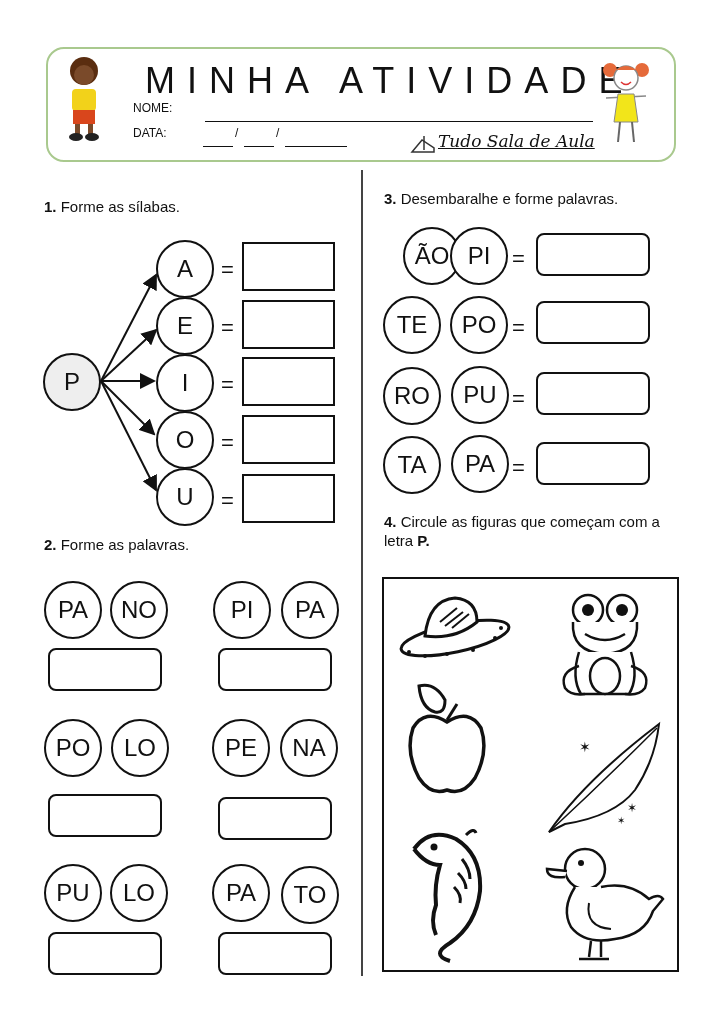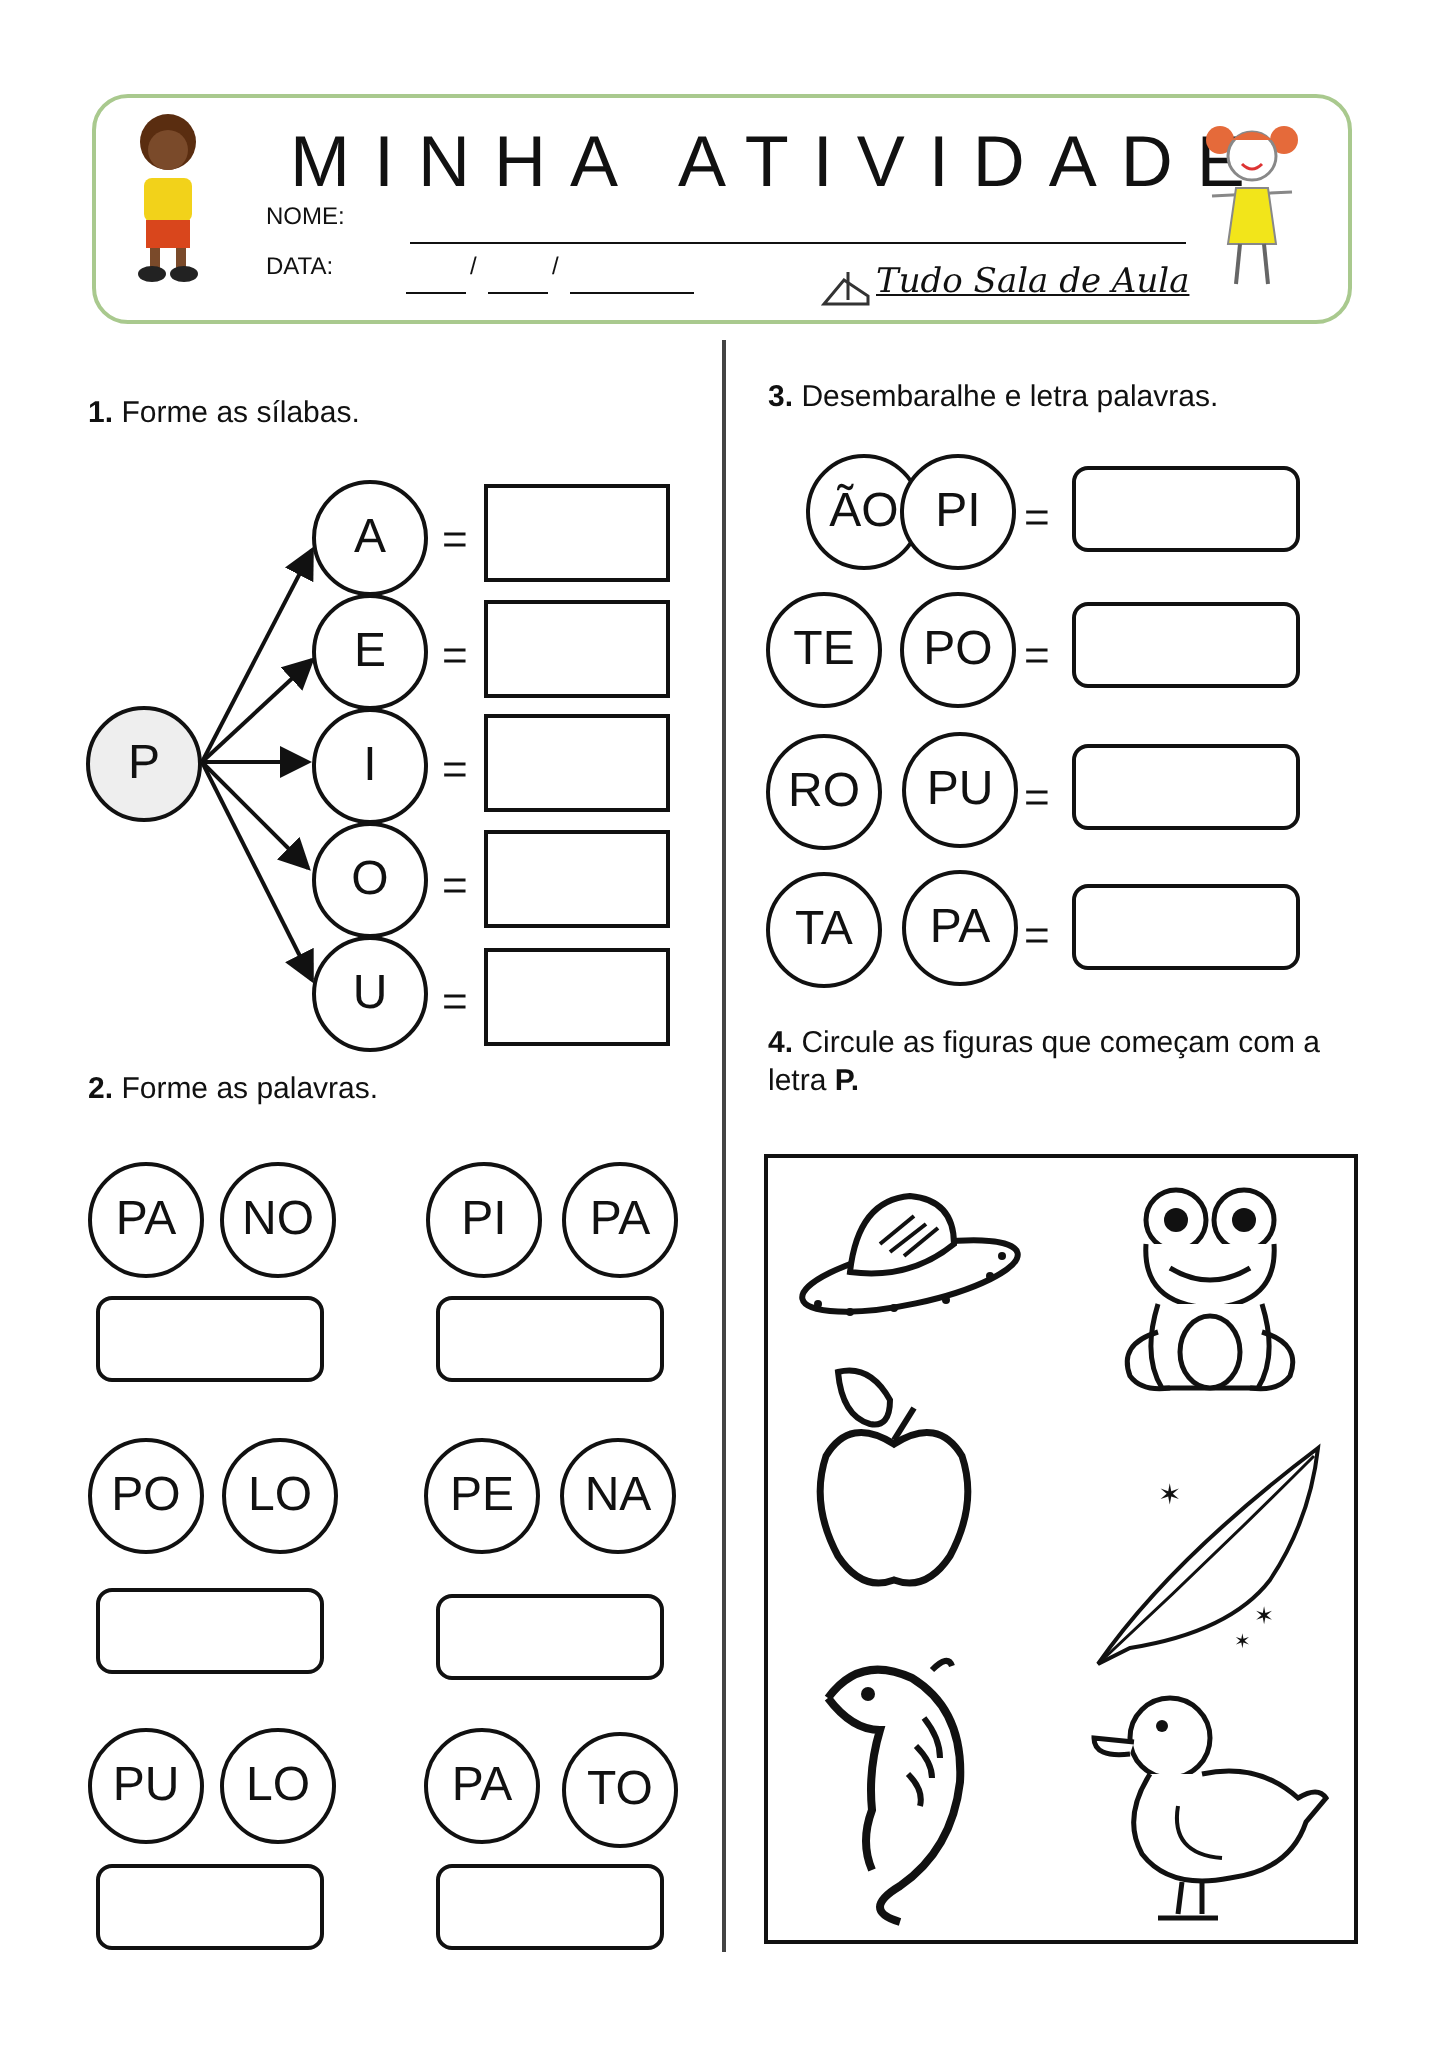--- a/index.html
+++ b/index.html
@@ -123,21 +123,21 @@
 <div class="abs rbox" style="left:218px;top:797px;width:114px;height:43px"></div>
 
 <div class="abs circle" style="left:44px;top:864px;width:58px;height:58px">PU</div>
 <div class="abs circle" style="left:110px;top:864px;width:58px;height:58px">LO</div>
 <div class="abs rbox" style="left:48px;top:932px;width:114px;height:43px"></div>
 
 <div class="abs circle" style="left:212px;top:864px;width:58px;height:58px">PA</div>
 <div class="abs circle" style="left:281px;top:866px;width:58px;height:58px">TO</div>
 <div class="abs rbox" style="left:218px;top:932px;width:114px;height:43px"></div>
 
-<div class="abs qtitle" style="left:384px;top:190px"><b>3.</b> <span>Desembaralhe e letra palavras.</span></div>
+<div class="abs qtitle" style="left:384px;top:190px"><b>3.</b> <span>Desembaralhe e forme palavras.</span></div>
 
 <div class="abs circle" style="left:403px;top:227px;width:58px;height:58px">ÃO</div>
 <div class="abs circle" style="left:450px;top:227px;width:58px;height:58px">PI</div>
 <div class="abs eq" style="left:512px;top:246px">=</div>
 <div class="abs rbox" style="left:536px;top:233px;width:114px;height:43px"></div>
 
 <div class="abs circle" style="left:383px;top:296px;width:58px;height:58px">TE</div>
 <div class="abs circle" style="left:450px;top:296px;width:58px;height:58px">PO</div>
 <div class="abs eq" style="left:512px;top:315px">=</div>
 <div class="abs rbox" style="left:536px;top:301px;width:114px;height:43px"></div>

